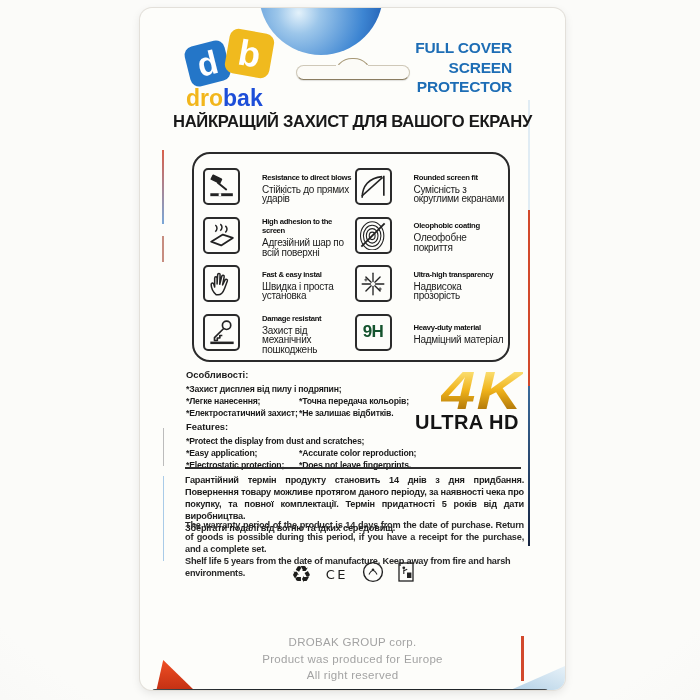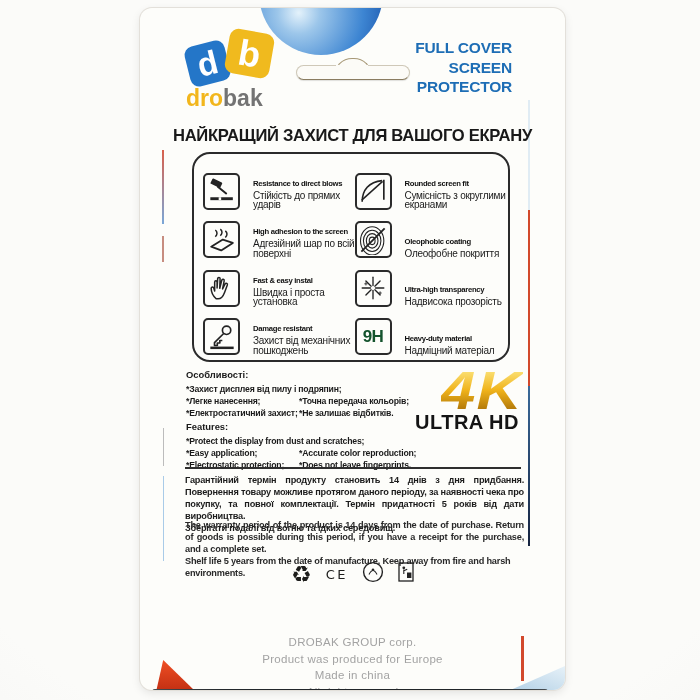--- a/index.html
+++ b/index.html
@@ -19,32 +19,32 @@
     background:#fcfbf7;border:1.5px solid #cfc8b8;border-bottom-color:#8a7c60;
     box-shadow:0 1px 1px rgba(0,0,0,.12);}
   .slot-cover{position:absolute;left:196px;top:57px;width:32px;height:6px;background:#fcfbf7;}
   
   .logo{position:absolute;left:45px;top:18px;width:115px;height:88px;}
   .sq{position:absolute;width:41px;height:41px;border-radius:9px;display:grid;place-items:center;
     color:#fff;font-weight:bold;font-size:33px;line-height:1;overflow:hidden;}
   .sq.blue{left:2px;top:17px;background:#2476c8;transform:rotate(-14deg);}
   .sq.yellow{left:42px;top:5px;width:45px;height:45px;background:#f0ba1e;transform:rotate(10deg);font-size:36px;}
   .wordmark{position:absolute;left:1px;top:59px;font-size:23px;font-weight:bold;letter-spacing:0;}
-  .wordmark .dro{color:#f2b61c;} .wordmark .bak{color:#737373;}
+  .wordmark .dro{color:#f2b61c;} .wordmark .bak{color:#1d4ed8;}
   
   .product-title{position:absolute;right:53px;top:30px;text-align:right;color:#1d6db5;
     font-size:15.5px;font-weight:bold;line-height:19.5px;letter-spacing:-0.2px;margin-left:37px;}
   
-  .headline{position:absolute;left:0;top:118px;width:100%;text-align:center;color:#191919;
+  .headline{position:absolute;left:0;top:104px;width:100%;text-align:center;color:#191919;
     font-size:16.6px;font-weight:bold;letter-spacing:-0.3px;}
   
   .panel{position:absolute;left:52px;top:144px;width:318px;height:210px;box-sizing:border-box;
     border:2px solid #2b2b2b;border-radius:18px;display:flex;padding:7px 2px 5px 9px;}
   .pcol{width:50%;display:flex;flex-direction:column;}
-  .cell{display:flex;gap:13px;height:49.5px;align-items:flex-end;padding-top:3px;box-sizing:border-box;}
+  .cell{display:flex;gap:22px;height:49.5px;align-items:center;padding-top:3px;box-sizing:border-box;}
   .ibox{flex:none;width:37px;height:37px;box-sizing:border-box;border:2px solid #2b2b2b;border-radius:5px;
     display:grid;place-items:center;background:#fdfdfa;}
   .ibox.nineh{font-size:17px;font-weight:bold;color:#14532d;letter-spacing:-0.5px;}
   .ft{padding-top:3px;width:106px;}
   .ft .en{font-size:7.7px;font-weight:bold;color:#101010;letter-spacing:-0.3px;line-height:9.5px;margin-bottom:2.5px;}
   .ft .ua{font-size:10px;font-weight:normal;color:#1a1a1a;letter-spacing:-0.25px;line-height:9.5px;}
   
   .bullets{position:absolute;left:46px;width:330px;color:#1a1a1a;}
   .bullets .bhead{font-size:9.4px;font-weight:bold;margin-bottom:2.5px;}
   .bullets .brow{font-size:8.7px;font-weight:bold;letter-spacing:-0.2px;line-height:12px;}
@@ -312,21 +312,20 @@
           <circle cx="5.8" cy="5.8" r="1.4" fill="#222"></circle>
           <path d="M5.8 7.5 v4.5 M5.8 8.8 l3.4 -1.6" stroke="#222" stroke-width="1.1" fill="none"></path>
           <rect x="9" y="10.5" width="4.4" height="5.5" fill="#222"></rect>
         </svg>
       </span>
     </div>
 
     <div class="footer">
       <div>DROBAK GROUP corp.</div>
       <div>Product was produced for Europe</div>
-      <div>Made in china</div>
       <div>All right reserved</div>
     </div>
 
     <div class="red-wedge"></div>
     <div class="blue-wedge"></div>
     <div class="dark-bar"></div>
   </div>
 </div>
 
 </body></html>

